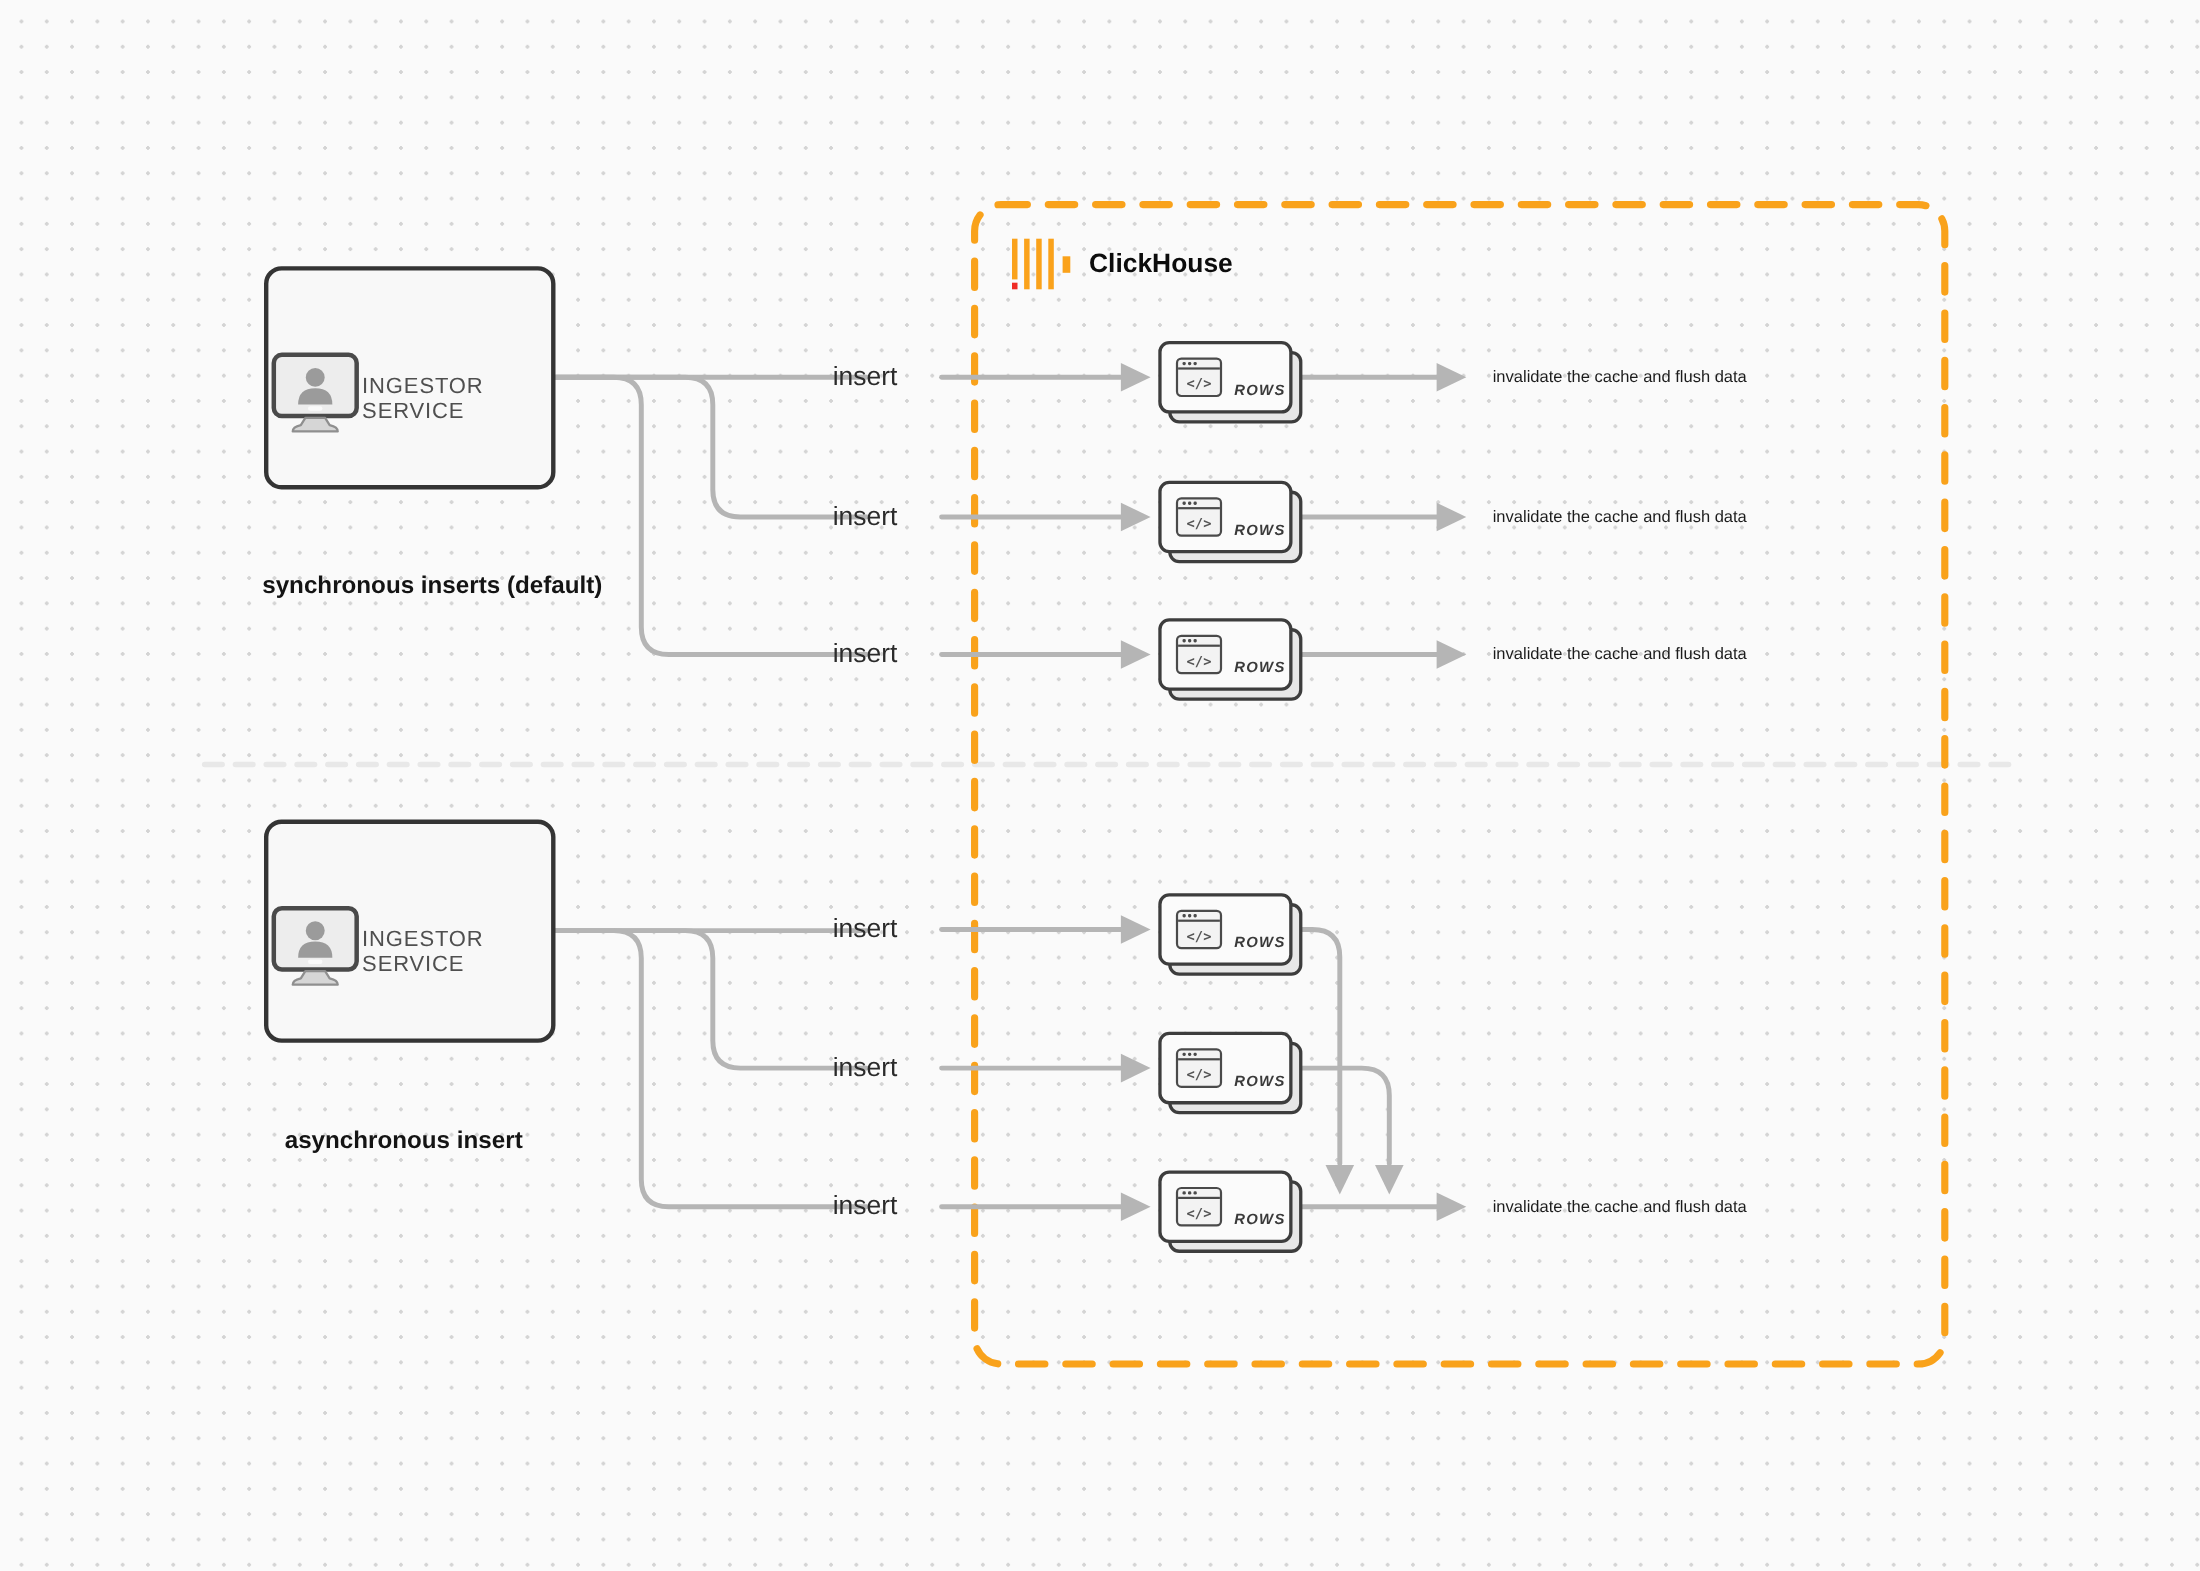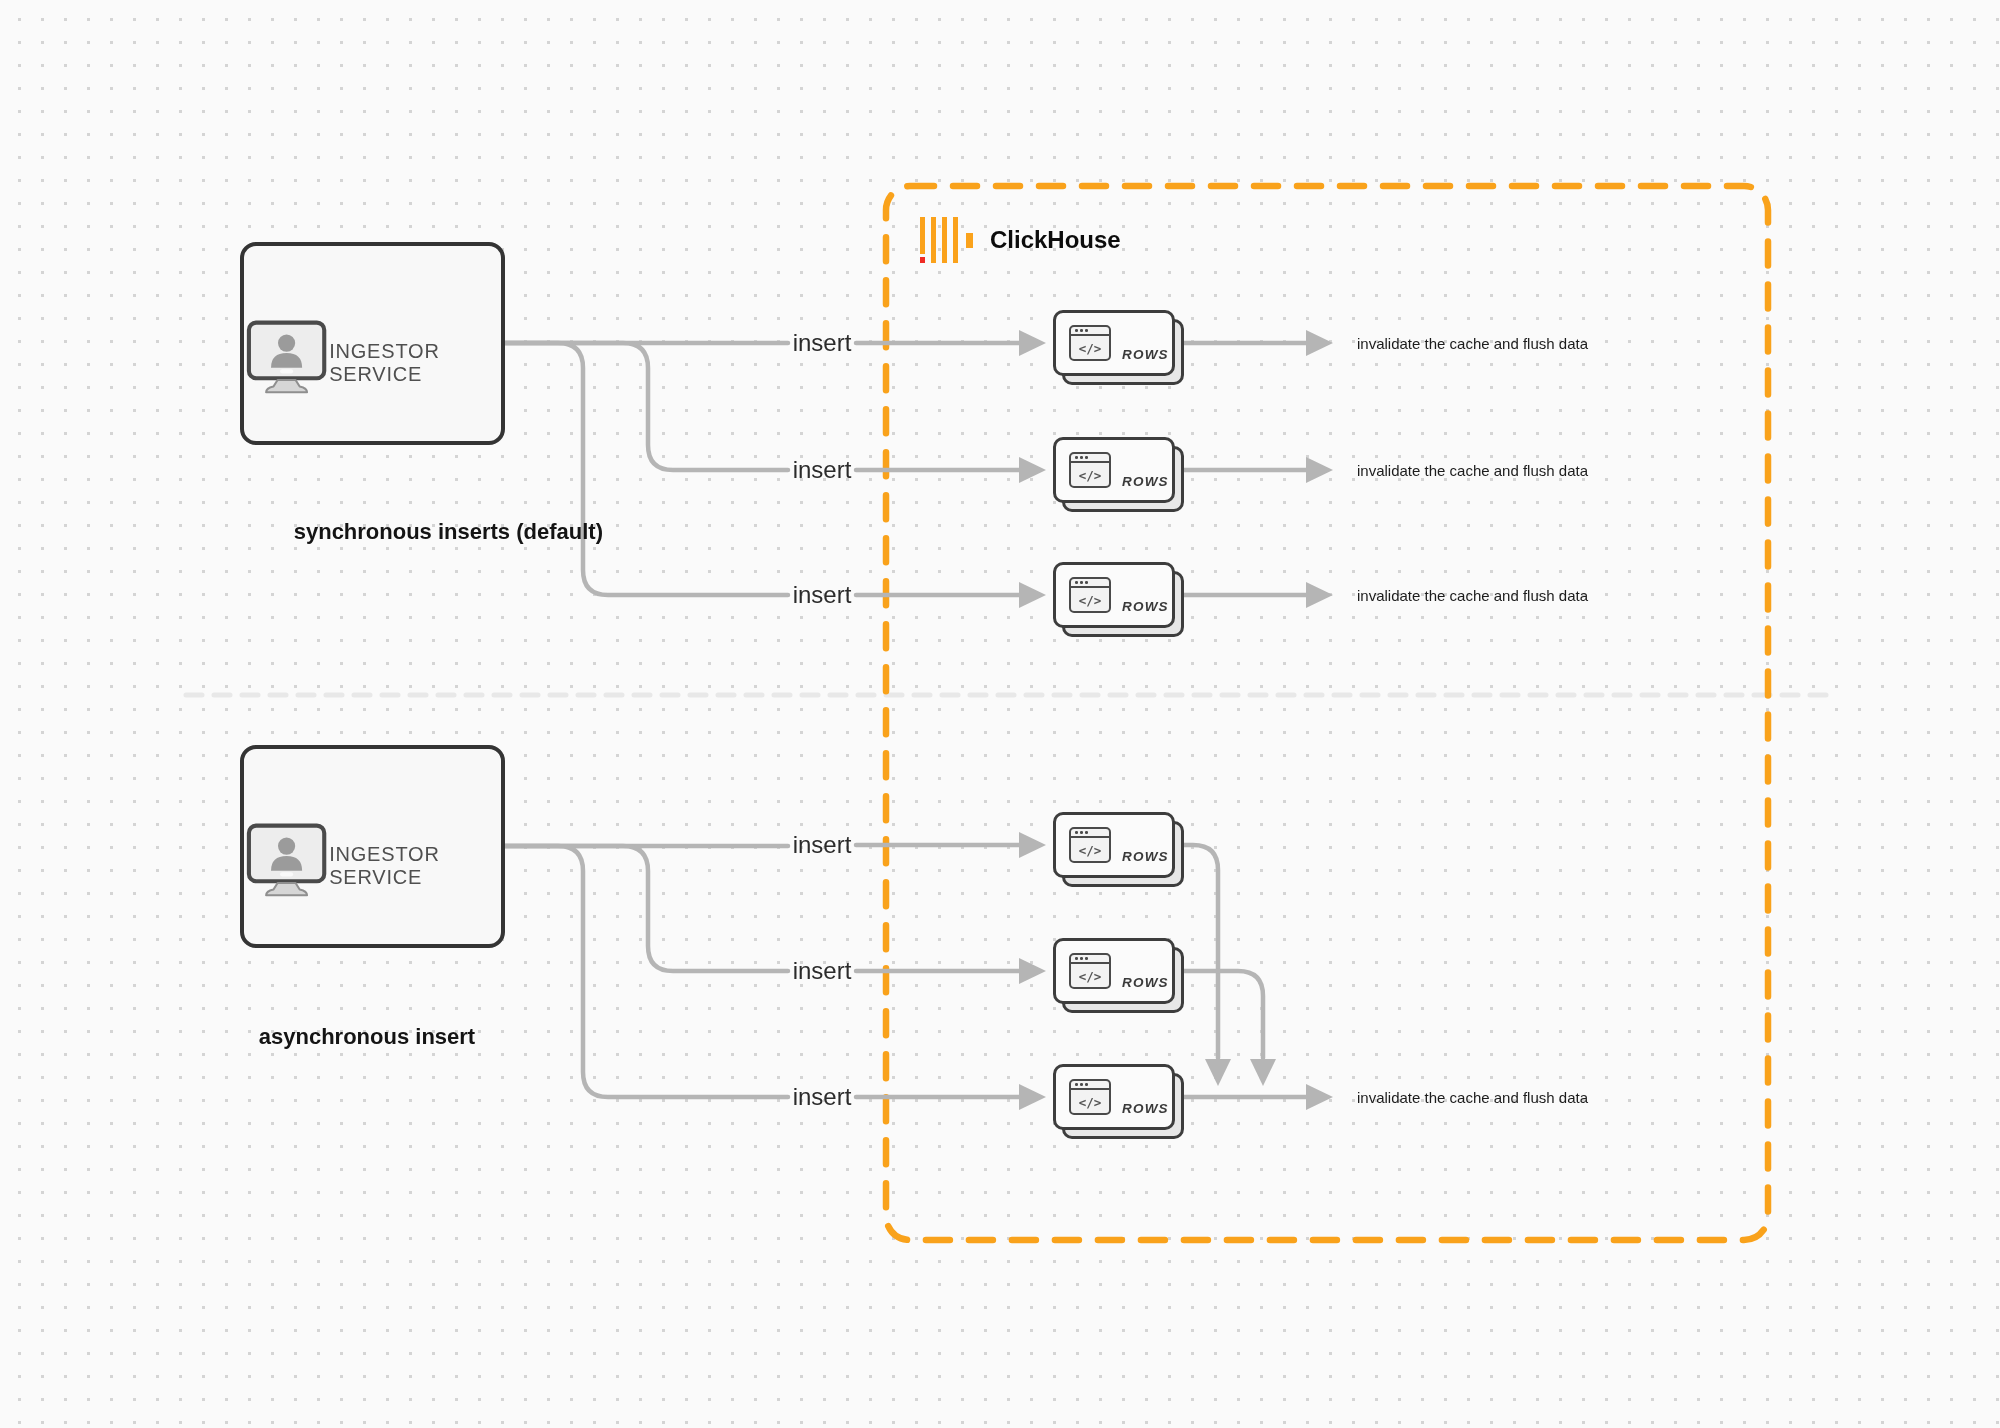--- a/index.html
+++ b/index.html
@@ -27,21 +27,21 @@
   }
 
   
   .section-title{
     position:absolute;width:420px;text-align:center;transform:translate(-50%,-50%);
     font-size:22px;font-weight:700;color:#141414;
   }
 
   
   .insert-label{
-    position:absolute;width:130px;text-align:center;transform:translateY(-50%);
+    position:absolute;width:130px;text-align:left;transform:translateY(-50%);
     font-size:24px;color:#2b2b2b;
   }
   .result-label{
     position:absolute;transform:translateY(-50%);white-space:nowrap;
     font-size:15px;color:#1c1c1c;
   }
 
   
   .card{position:absolute;width:122px;height:66px;}
   .card .back{
@@ -141,21 +141,21 @@
   <div class="ingestor" style="left:240px;top:242px;">
     <svg width="104" height="94" viewBox="0 0 104 94">
       <rect x="6" y="5" width="92" height="68" rx="9" fill="#ededed" stroke="#4a4a4a" stroke-width="5"></rect>
       <circle cx="52" cy="30" r="10.5" fill="#9b9b9b"></circle>
       <path d="M33 60 Q33 42 52 42 Q71 42 71 60 Z" fill="#9b9b9b"></path>
       <rect x="44" y="62" width="16" height="5" rx="2.5" fill="#fafafa"></rect>
       <path d="M41 75 h22 l5 8 q9 2 9 7 h-50 q0 -5 9 -7 z" fill="#d6d6d6" stroke="#8f8f8f" stroke-width="2.5" stroke-linejoin="round"></path>
     </svg>
     <div class="svc-label">INGESTOR SERVICE</div>
   </div>
-  <div class="section-title" style="left:393px;top:532px;text-align:right;">synchronous inserts (default)</div>
+  <div class="section-title" style="left:393px;top:532px;">synchronous inserts (default)</div>
 
   <div class="ingestor" style="left:240px;top:745px;">
     <svg width="104" height="94" viewBox="0 0 104 94">
       <rect x="6" y="5" width="92" height="68" rx="9" fill="#ededed" stroke="#4a4a4a" stroke-width="5"></rect>
       <circle cx="52" cy="30" r="10.5" fill="#9b9b9b"></circle>
       <path d="M33 60 Q33 42 52 42 Q71 42 71 60 Z" fill="#9b9b9b"></path>
       <rect x="44" y="62" width="16" height="5" rx="2.5" fill="#fafafa"></rect>
       <path d="M41 75 h22 l5 8 q9 2 9 7 h-50 q0 -5 9 -7 z" fill="#d6d6d6" stroke="#8f8f8f" stroke-width="2.5" stroke-linejoin="round"></path>
     </svg>
     <div class="svc-label">INGESTOR SERVICE</div>

